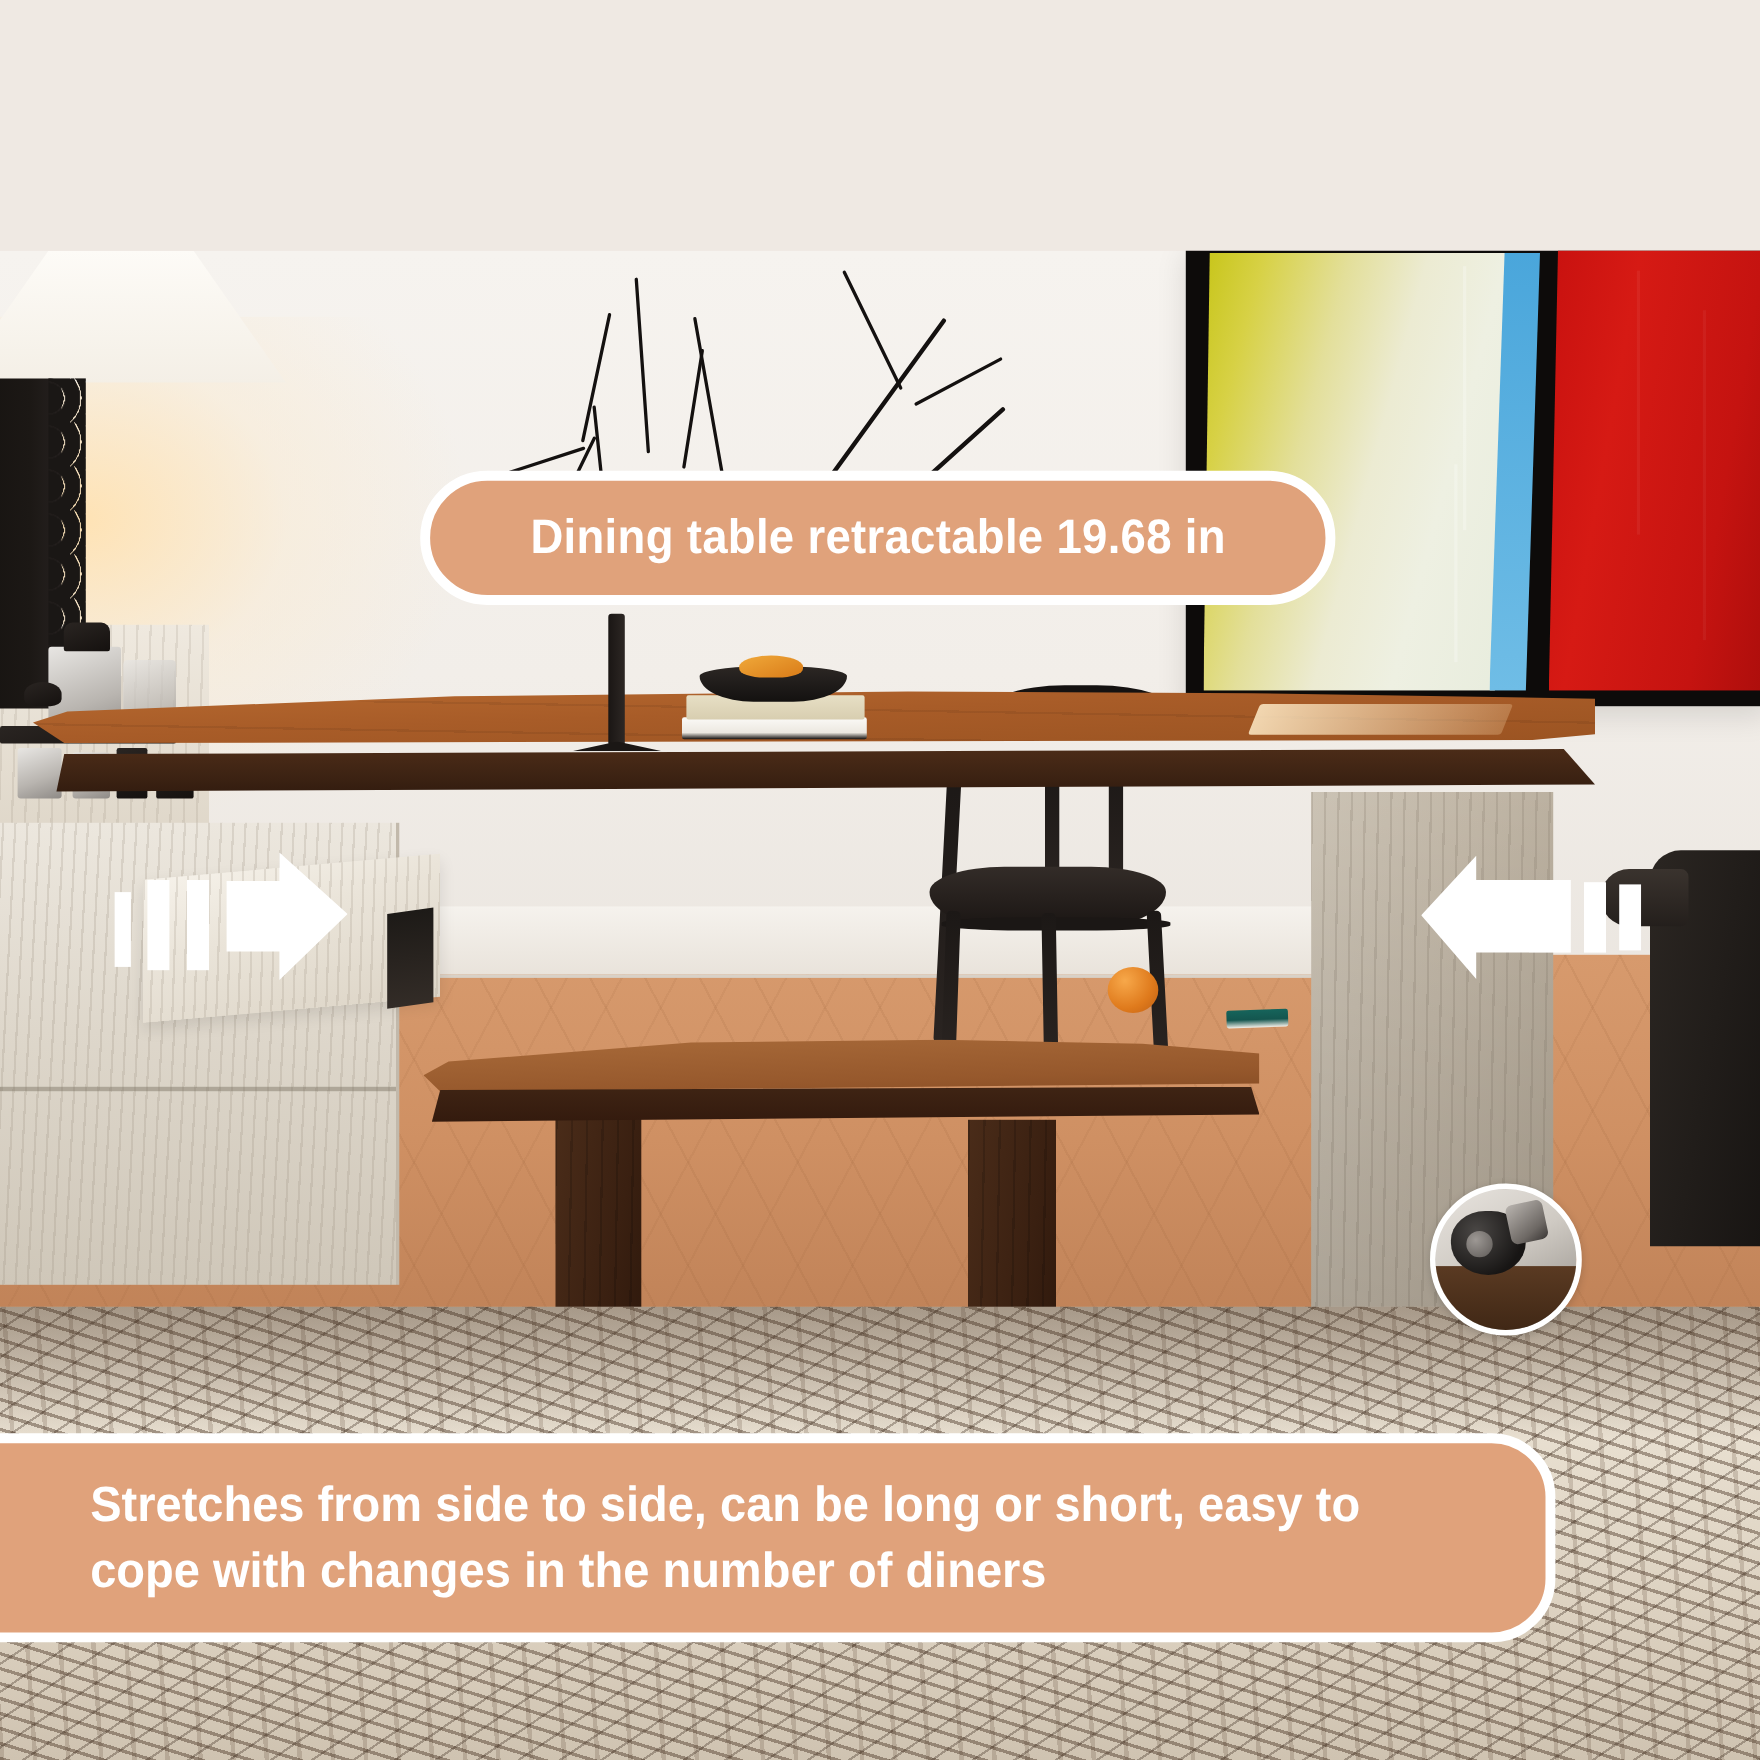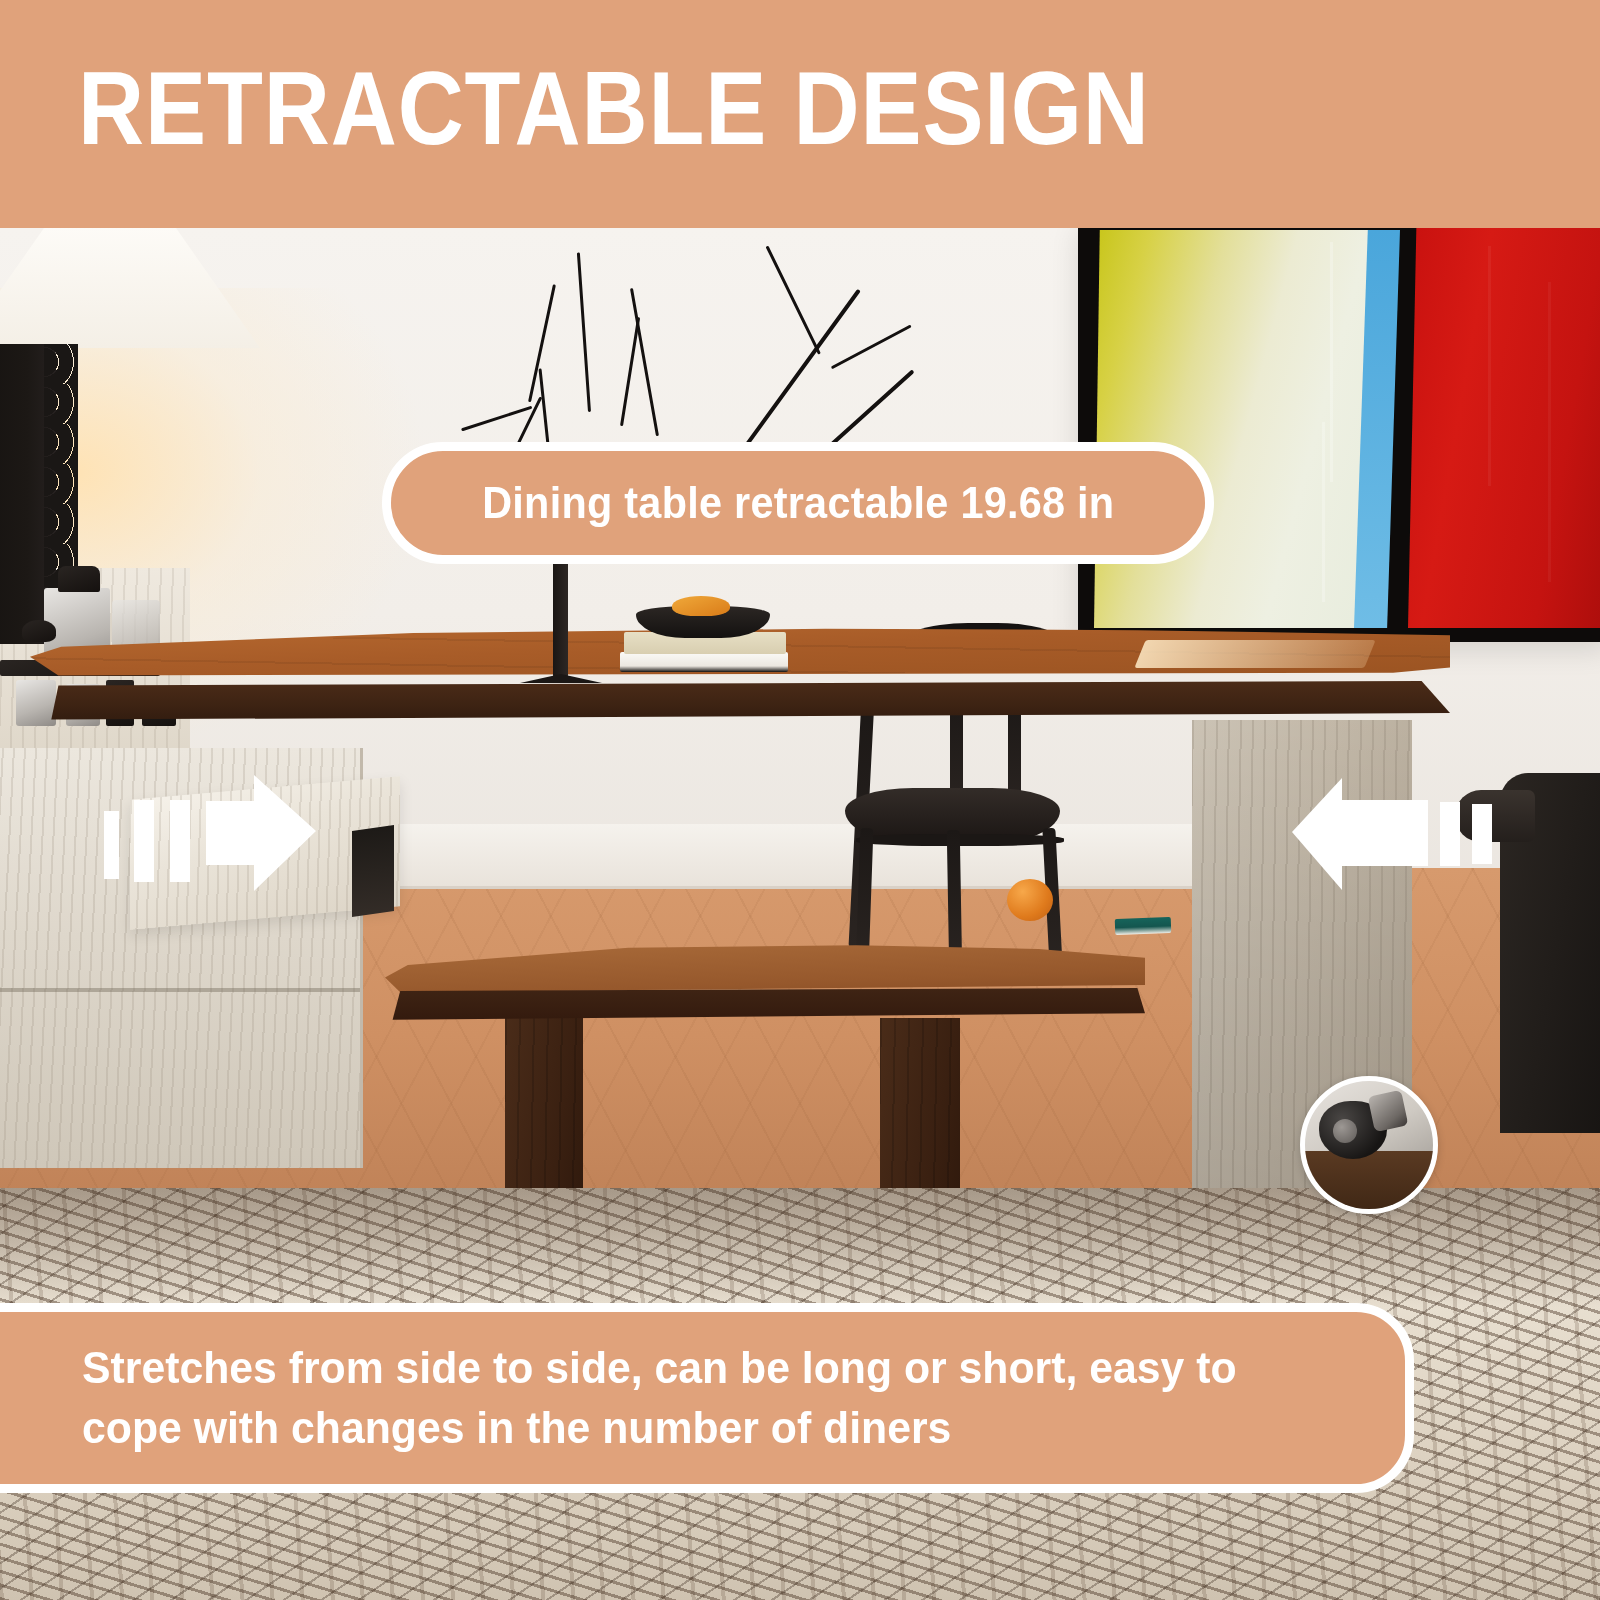--- a/index.html
+++ b/index.html
@@ -445,21 +445,20 @@
     left: 382px; top: 428px;
     width: 832px; height: 122px;
     background: #e0a27b;
     border: 9px solid #ffffff;
     border-radius: 70px;
     box-sizing: border-box;
     display: flex;
     align-items: center;
     justify-content: center;
     z-index: 35;
-    margin-top: 14px;
   }
   .pill-top-text {
     font-family: "Liberation Sans", sans-serif;
     font-weight: bold;
     font-size: 44px;
     color: #ffffff;
     letter-spacing: 0.3px;
     transform: scaleX(0.94);
     white-space: nowrap;
   }
@@ -579,23 +578,20 @@
     <div class="bench-top"></div>
     <div class="bench-edge"></div>
 
     <div class="right-dark"></div>
     <div class="right-dark2"></div>
 
     <div class="rug"></div>
     <div class="rug-shadow"></div>
   </div>
 
-  <div class="header-banner">
-    <div class="header-title">RETRACTABLE DESIGN</div>
-  </div>
 
   <div class="arrow-wrap" style="left:104px; top:775px; width:212px; height:122px;">
     <svg class="arrow-svg" width="212" height="122" viewBox="0 0 212 122">
       <rect x="0" y="36" width="15" height="68" fill="#ffffff"></rect>
       <rect x="30" y="25" width="20" height="82" fill="#ffffff"></rect>
       <rect x="66" y="25" width="20" height="82" fill="#ffffff"></rect>
       <path d="M102 26 H150 V0 L212 56 L150 116 V90 H102 Z" fill="#ffffff"></path>
     </svg>
   </div>
 

